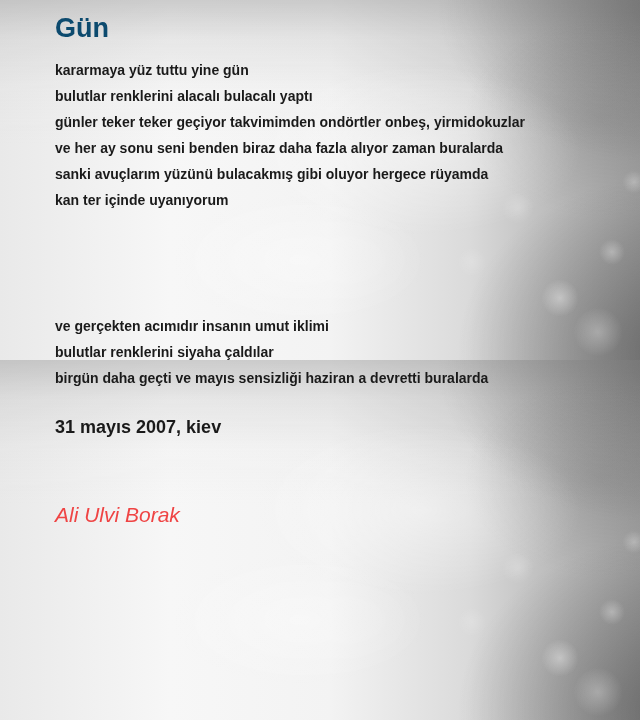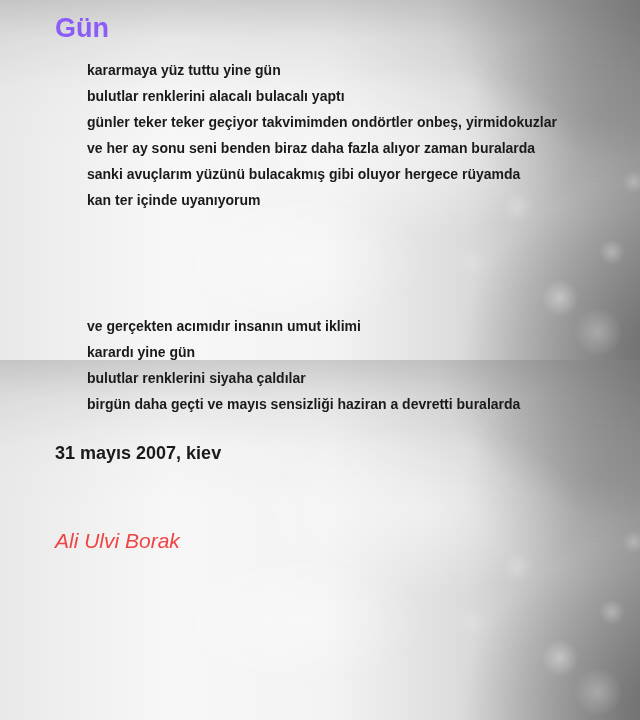--- a/index.html
+++ b/index.html
@@ -58,29 +58,28 @@
     padding: 12px 20px 0 55px;
     box-sizing: border-box;
     color: #1a1a1a;
   }
 
   .poem-title {
     font-size: 27px;
     font-weight: 700;
     line-height: 32px;
     margin: 0 0 13px 0;
-    color: #8b5cf6;
+    color: #0c4a6e;
   }
 
   .poem-line {
     font-size: 14px;
     font-weight: 700;
     line-height: 26px;
     white-space: nowrap;
-    margin-left: 32px;
   }
 
   .stanza-gap   { height: 100px; }
   .date-gap     { height: 23px;  }
   .author-gap   { height: 62px;  }
 
   .poem-date {
     font-size: 18px;
     font-weight: 700;
     line-height: 26px;
@@ -109,21 +108,20 @@
     <div class="poem-line">günler teker teker geçiyor takvimimden ondörtler onbeş, yirmidokuzlar</div>
     <div class="poem-line">ve her ay sonu seni benden biraz daha fazla alıyor zaman buralarda</div>
     <div class="poem-line">sanki avuçlarım yüzünü bulacakmış gibi oluyor hergece rüyamda</div>
     <div class="poem-line">kan ter içinde uyanıyorum</div>
   </div>
 
   <div class="stanza-gap"></div>
 
   <div>
     <div class="poem-line">ve gerçekten acımıdır insanın umut iklimi</div>
-    <div class="poem-line">karardı yine gün</div>
     <div class="poem-line">bulutlar renklerini siyaha çaldılar</div>
     <div class="poem-line">birgün daha geçti ve mayıs sensizliği haziran a devretti buralarda</div>
   </div>
 
   <div class="date-gap"></div>
 
   <div class="poem-date">31 mayıs 2007, kiev</div>
 
   <div class="author-gap"></div>
 

